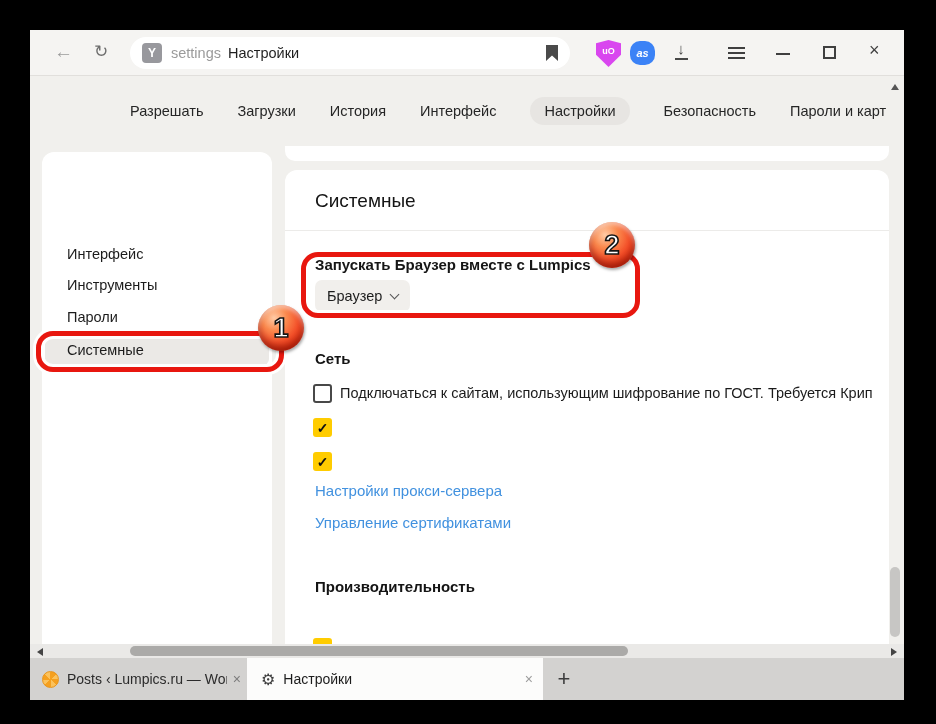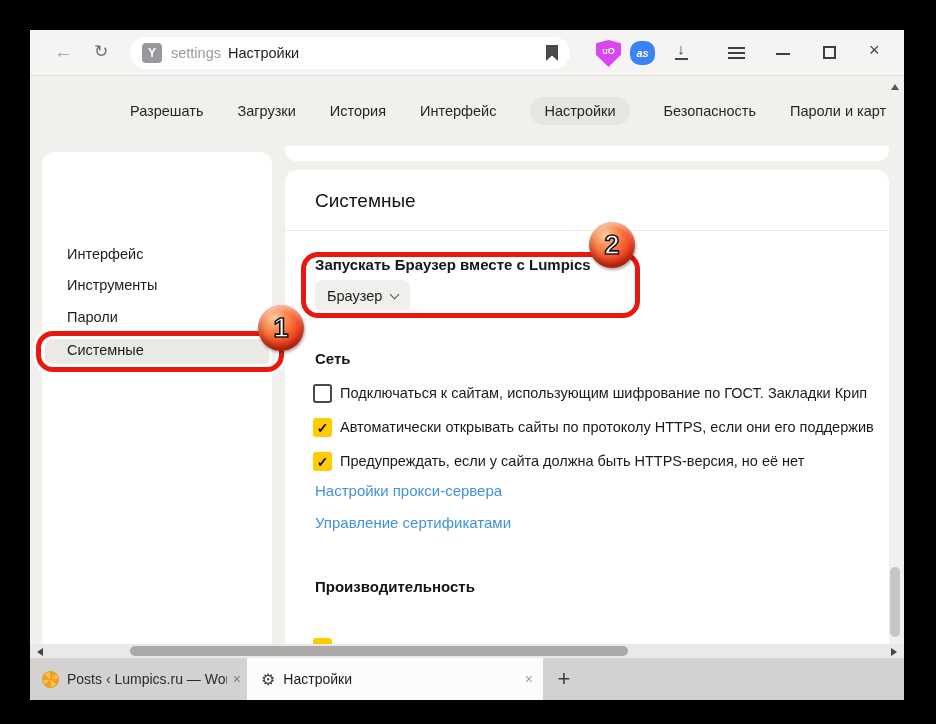--- a/index.html
+++ b/index.html
@@ -188,33 +188,31 @@
     <div class="launch-label">Запускать Браузер вместе с Lumpics</div>
     <div class="select-btn">
       <span>Браузер</span>
       <span class="chev"></span>
     </div>
 
     <div class="sub-head" style="top:180px">Сеть</div>
 
     <div class="cb-row" style="top:214px">
       <span class="cbx"></span>
-      <span class="cb-label">Подключаться к сайтам, использующим шифрование по ГОСТ. Закладки Крип</span>
+      <span class="cb-label">Подключаться к сайтам, использующим шифрование по ГОСТ. Требуется Крип</span>
     </div>
     <div class="cb-row" style="top:248px">
       <span class="cbx checked">
           <span class="mark">✓</span>
         </span>
-      <span class="cb-label">Автоматически открывать сайты по протоколу HTTPS, если они его поддержив</span>
     </div>
     <div class="cb-row" style="top:282px">
       <span class="cbx checked">
           <span class="mark">✓</span>
         </span>
-      <span class="cb-label">Предупреждать, если у сайта должна быть HTTPS-версия, но её нет</span>
     </div>
 
     <a class="link" style="top:344px">Управление сертификатами</a>
     <a class="link" style="top:312px">Настройки прокси-сервера</a>
 
     <div class="sub-head" style="top:408px">Производительность</div>
     <div class="cb-sliver"></div>
   </div>
 
   <div class="anno-rect rect1"></div>

